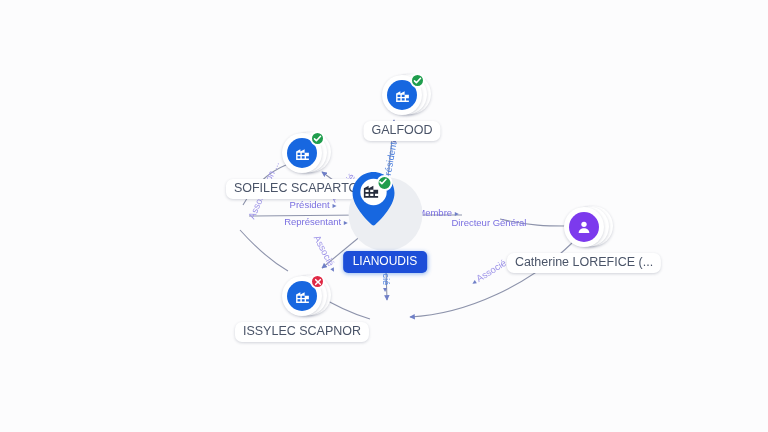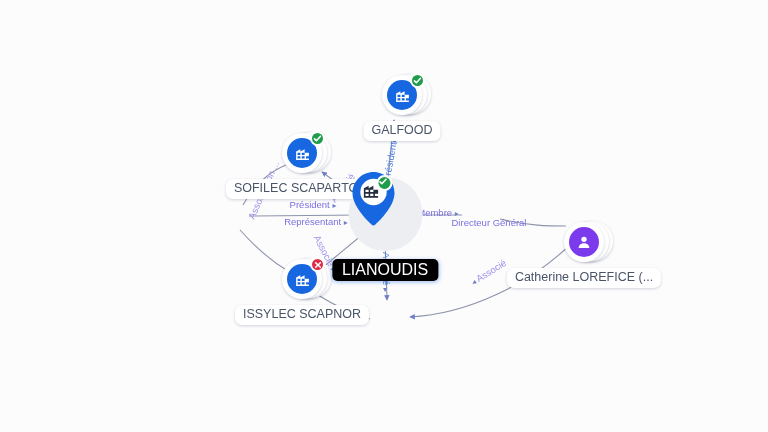--- a/index.html
+++ b/index.html
@@ -58,24 +58,23 @@
     background:#eceef2;
   }
   .pin{position:relative;width:46px;height:56px;}
   .pin svg{position:absolute;left:0;top:0;}
   .pin .pinicon{
     position:absolute;left:11px;top:10px;width:24px;height:24px;
     display:flex;align-items:center;justify-content:center;
   }
   .node.central .badge{right:-1px;top:2px;width:16px;height:16px;}
   .node.central .nlabel{
-    top:50px;background:#000000;color:#ffffff;font-size:16px;
+    top:50px;background:#1d4ed8;color:#ffffff;font-size:12px;
     padding:4px 10px 5px 10px;border-radius:5px;
     box-shadow:0 1px 4px rgba(23,103,224,.45);
-    margin-top:8px;
   }
 
   
   .elabel{
     position:absolute;transform-origin:50% 50%;
     font-size:9.5px;line-height:10px;color:#7a6fe0;
     white-space:nowrap;pointer-events:none;
   }
   .elabel.blue{color:#4a7ede;}
   .elabel .arw{font-size:8px;color:#6f7fc7;}
@@ -191,21 +190,21 @@
       <div class="badge ok">
         <svg width="9" height="9" viewBox="0 0 24 24" fill="none" stroke="#ffffff" stroke-width="4.2" stroke-linecap="round" stroke-linejoin="round">
           <polyline points="4,13 9,18 20,6"></polyline>
         </svg>
       </div>
     </div>
     <div class="nlabel">SOFILEC SCAPARTOIS</div>
   </div>
 
 
-  <div class="node" style="left:302px;top:279px;">
+  <div class="node" style="left:302px;top:296px;">
     <div class="stack">
       <div class="card c3"></div>
       <div class="card c2"></div>
       <div class="card c1"></div>
       <div class="disc company">
         <svg width="17" height="17" viewBox="0 0 24 24" fill="#ffffff">
           <path d="M3 21V9l6-3v3l6-3v5h6v10H3zm2-2h4v-3H5v3zm0-5h4v-3H5v3zm6 5h4v-3h-4v3zm0-5h4v-3h-4v3zm6 5h4v-3h-4v3z"></path>
         </svg>
       </div>
       <div class="badge bad">
@@ -213,21 +212,21 @@
           <line x1="5" y1="5" x2="19" y2="19"></line>
             <line x1="19" y1="5" x2="5" y2="19"></line>
         </svg>
       </div>
     </div>
     <div class="nlabel">ISSYLEC SCAPNOR</div>
   </div>
 
 
 
-  <div class="node" style="left:584px;top:242px;">
+  <div class="node" style="left:584px;top:227px;">
     <div class="stack">
       <div class="card c3"></div>
       <div class="card c2"></div>
       <div class="card c1"></div>
       <div class="disc person">
         <svg width="16" height="16" viewBox="0 0 24 24" fill="#ffffff">
           <circle cx="12" cy="8" r="4"></circle>
           <path d="M4 21c0-4.4 3.6-7 8-7s8 2.6 8 7z"></path>
         </svg>
       </div>

